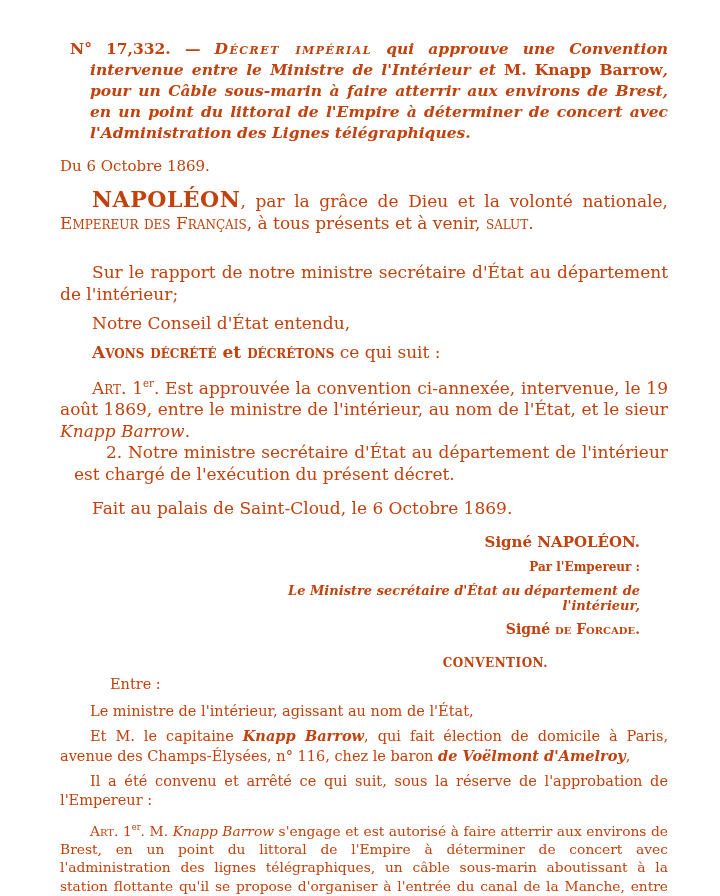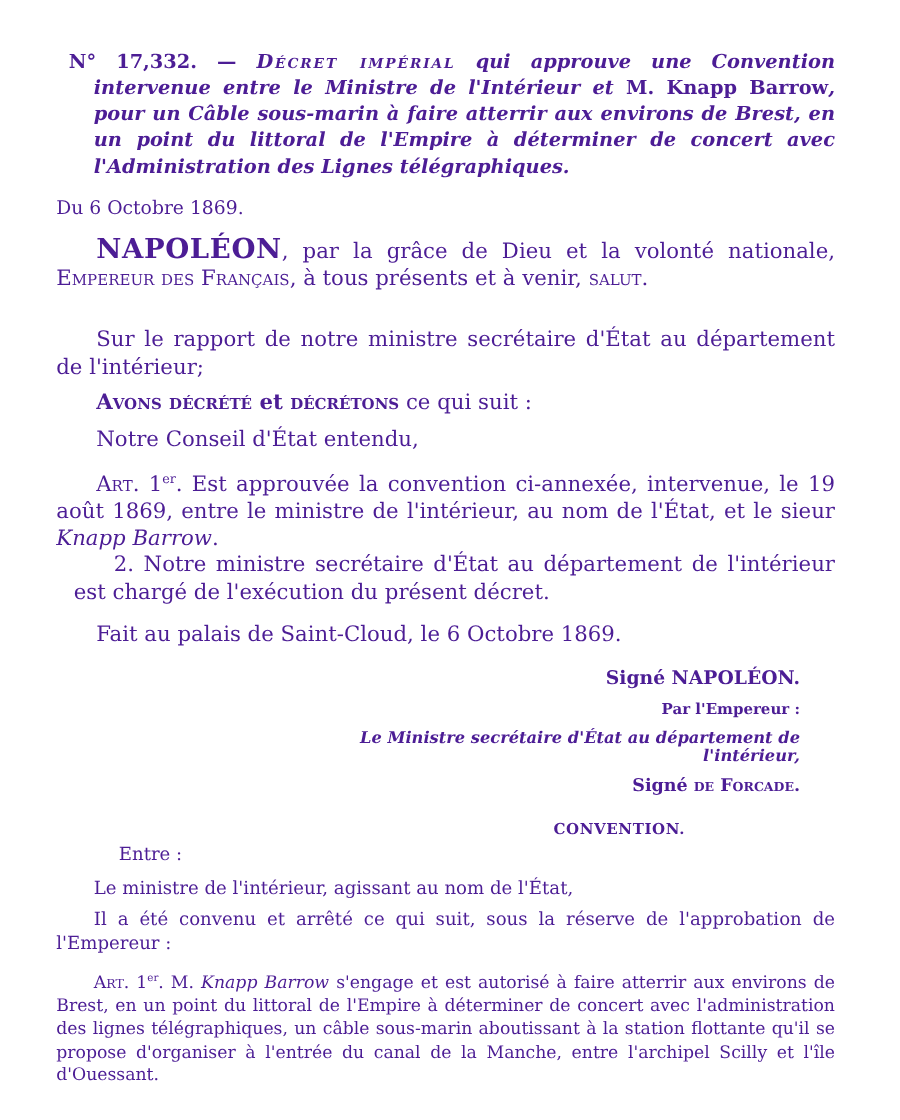--- a/index.html
+++ b/index.html
@@ -1,21 +1,21 @@
 <!DOCTYPE html>
 <html><head>
 <meta charset="utf-8">
 <style>
   html, body { margin:0; padding:0; background:#ffffff; }
   .page {
     box-sizing:border-box;
     width:720px; height:896px;
-    padding:38px 52px 0 45px;
+    padding:38px 52px 0 60px;
     background:#ffffff;
-    color:#4c1d95;
+    color:#c2410c;
     font-family:"DejaVu Serif", "Liberation Serif", serif;
     overflow:hidden;
   }
   p { margin:0; }
   .sc { font-variant:small-caps; }
   .it { font-style:italic; }
   .b  { font-weight:700; }
   .rm { font-style:normal; }
 
   .header {
@@ -81,41 +81,42 @@
 <div class="page">
 
   <p class="header"><span class="rm">N° 17,332. — </span><span class="sc ls">Décret impérial</span><span> qui approuve une Convention intervenue entre le Ministre de l'Intérieur et </span><span class="rm">M. Knapp Barrow</span><span>, pour un Câble sous-marin à faire atterrir aux environs de Brest, en un point du littoral de l'Empire à déterminer de concert avec l'Administration des Lignes télégraphiques.</span></p>
 
   <p class="date-line">Du 6 Octobre 1869.</p>
 
   <p class="p-body mt16"><span class="lead">NAPOLÉON</span><span>, par la grâce de Dieu et la volonté nationale, </span><span class="sc">Empereur des Français</span><span>, à tous présents et à venir, </span><span class="sc">salut</span><span>.</span></p>
 
   <p class="p-body mt13">Sur le rapport de notre ministre secrétaire d'État au département de l'intérieur;</p>
 
+  <p class="p-body mt8">Notre Conseil d'État entendu,</p>
+
   <p class="p-body mt7"><span class="sc b">Avons décrété</span><span class="b"> et </span><span class="sc b">décrétons</span><span> ce qui suit :</span></p>
-
-  <p class="p-body mt8">Notre Conseil d'État entendu,</p>
 
   <p class="p-body mt10"><span class="sc">Art. 1</span><sup>er</sup><span>. Est approuvée la convention ci-annexée, intervenue, le 19 août 1869, entre le ministre de l'intérieur, au nom de l'État, et le sieur </span><span class="it">Knapp Barrow</span><span>.</span></p>
 
   <p class="p-body mt0">2. Notre ministre secrétaire d'État au département de l'intérieur est chargé de l'exécution du présent décret.</p>
 
   <p class="p-body mt14">Fait au palais de Saint-Cloud, le 6 Octobre 1869.</p>
 
   <div class="sig">
     <p class="sig-napoleon">Signé NAPOLÉON.</p>
     <p class="sig-par">Par l'Empereur :</p>
     <p class="sig-ministre">Le Ministre secrétaire d'État au département de l'intérieur,</p>
     <p class="sig-forcade"><span>Signé </span><span class="sc">de Forcade</span><span>.</span></p>
   </div>
 
   <p class="conv-title">CONVENTION.</p>
 
   <p class="entre">Entre :</p>
 
   <p class="p-conv mt12">Le ministre de l'intérieur, agissant au nom de l'État,</p>
 
+  <p class="p-conv mt5"><span>Et M. le capitaine </span><span class="it b">Knapp Barrow</span><span>, qui fait élection de domicile à Paris, avenue des Champs-Élysées, n° 116, chez le baron </span><span class="it b">de Voëlmont d'Amelroy</span><span>,</span></p>
 
   <p class="p-conv mt6">Il a été convenu et arrêté ce qui suit, sous la réserve de l'approbation de l'Empereur :</p>
 
   <p class="p-conv p-conv-last mt9"><span class="sc">Art. 1</span><sup>er</sup><span>. M. </span><span class="it">Knapp Barrow</span><span> s'engage et est autorisé à faire atterrir aux environs de Brest, en un point du littoral de l'Empire à déterminer de concert avec l'administration des lignes télégraphiques, un câble sous-marin aboutissant à la station flottante qu'il se propose d'organiser à l'entrée du canal de la Manche, entre l'archipel Scilly et l'île d'Ouessant.</span></p>
 
 </div>
 
 </body></html>

